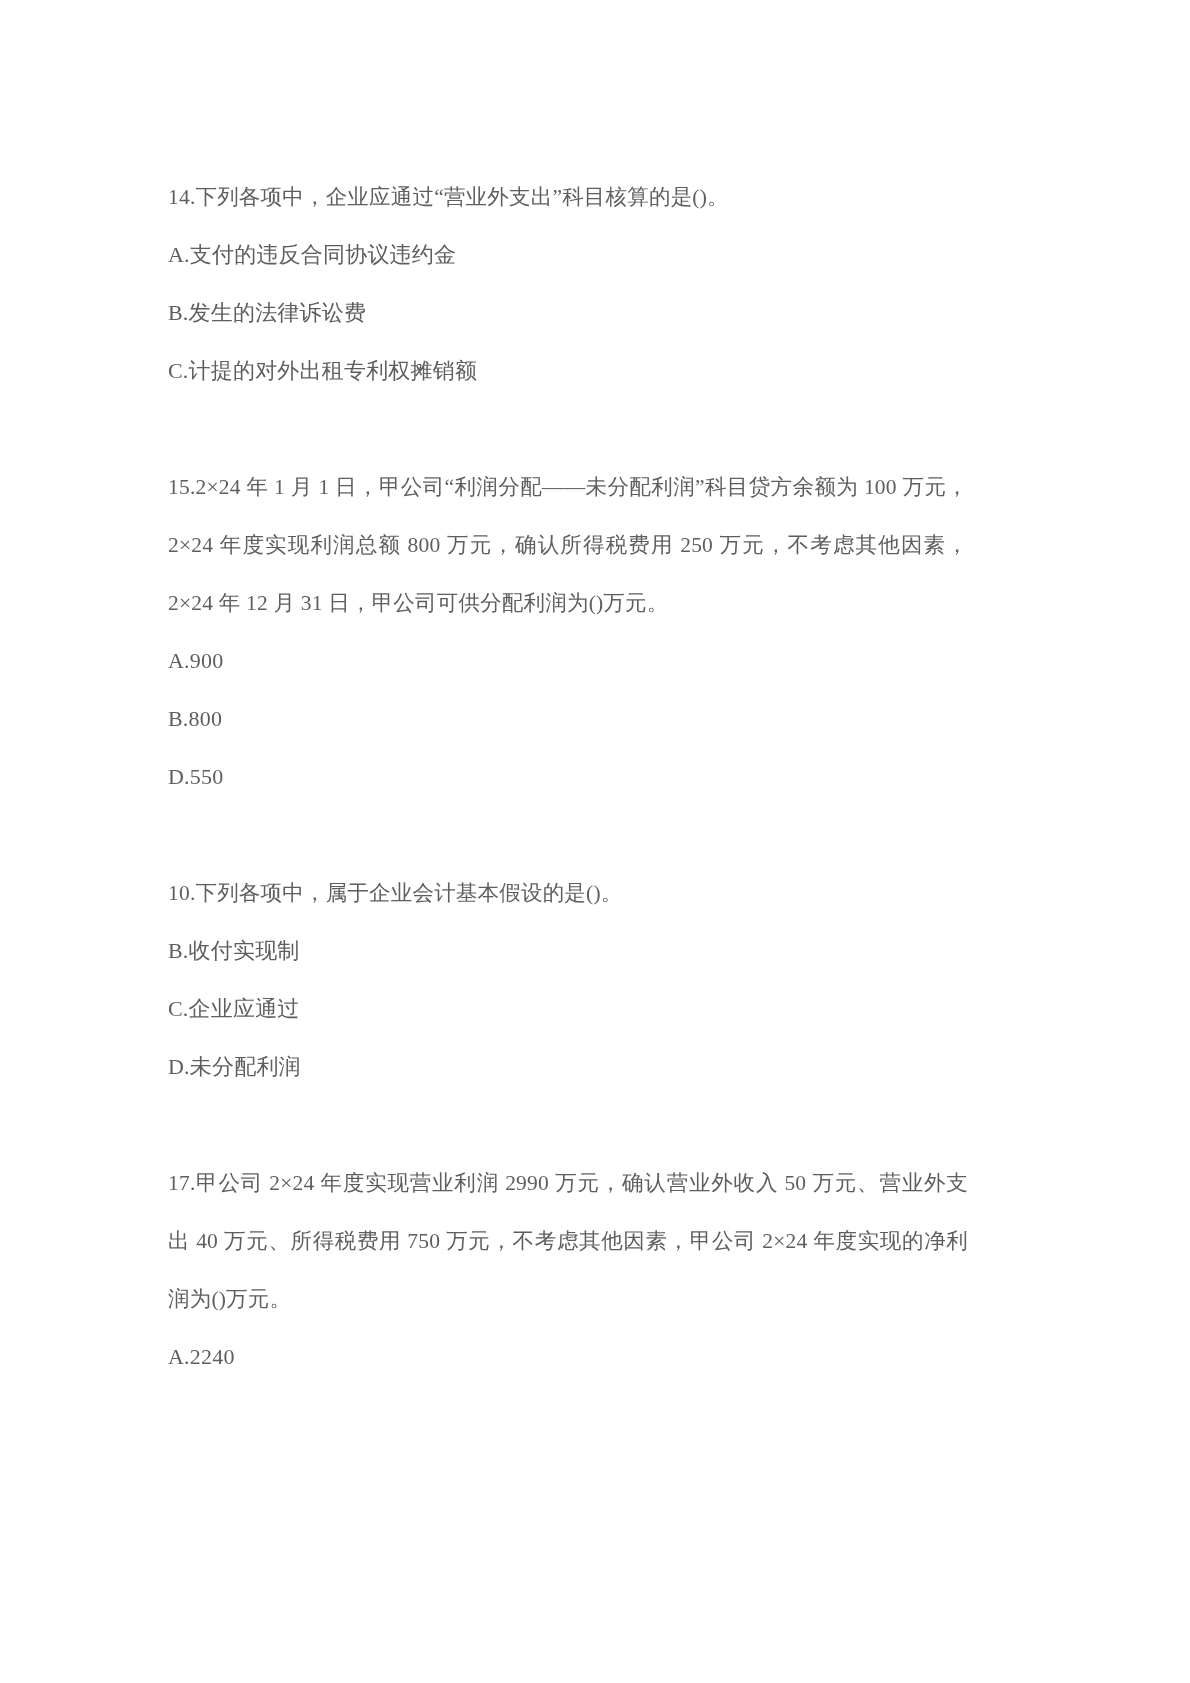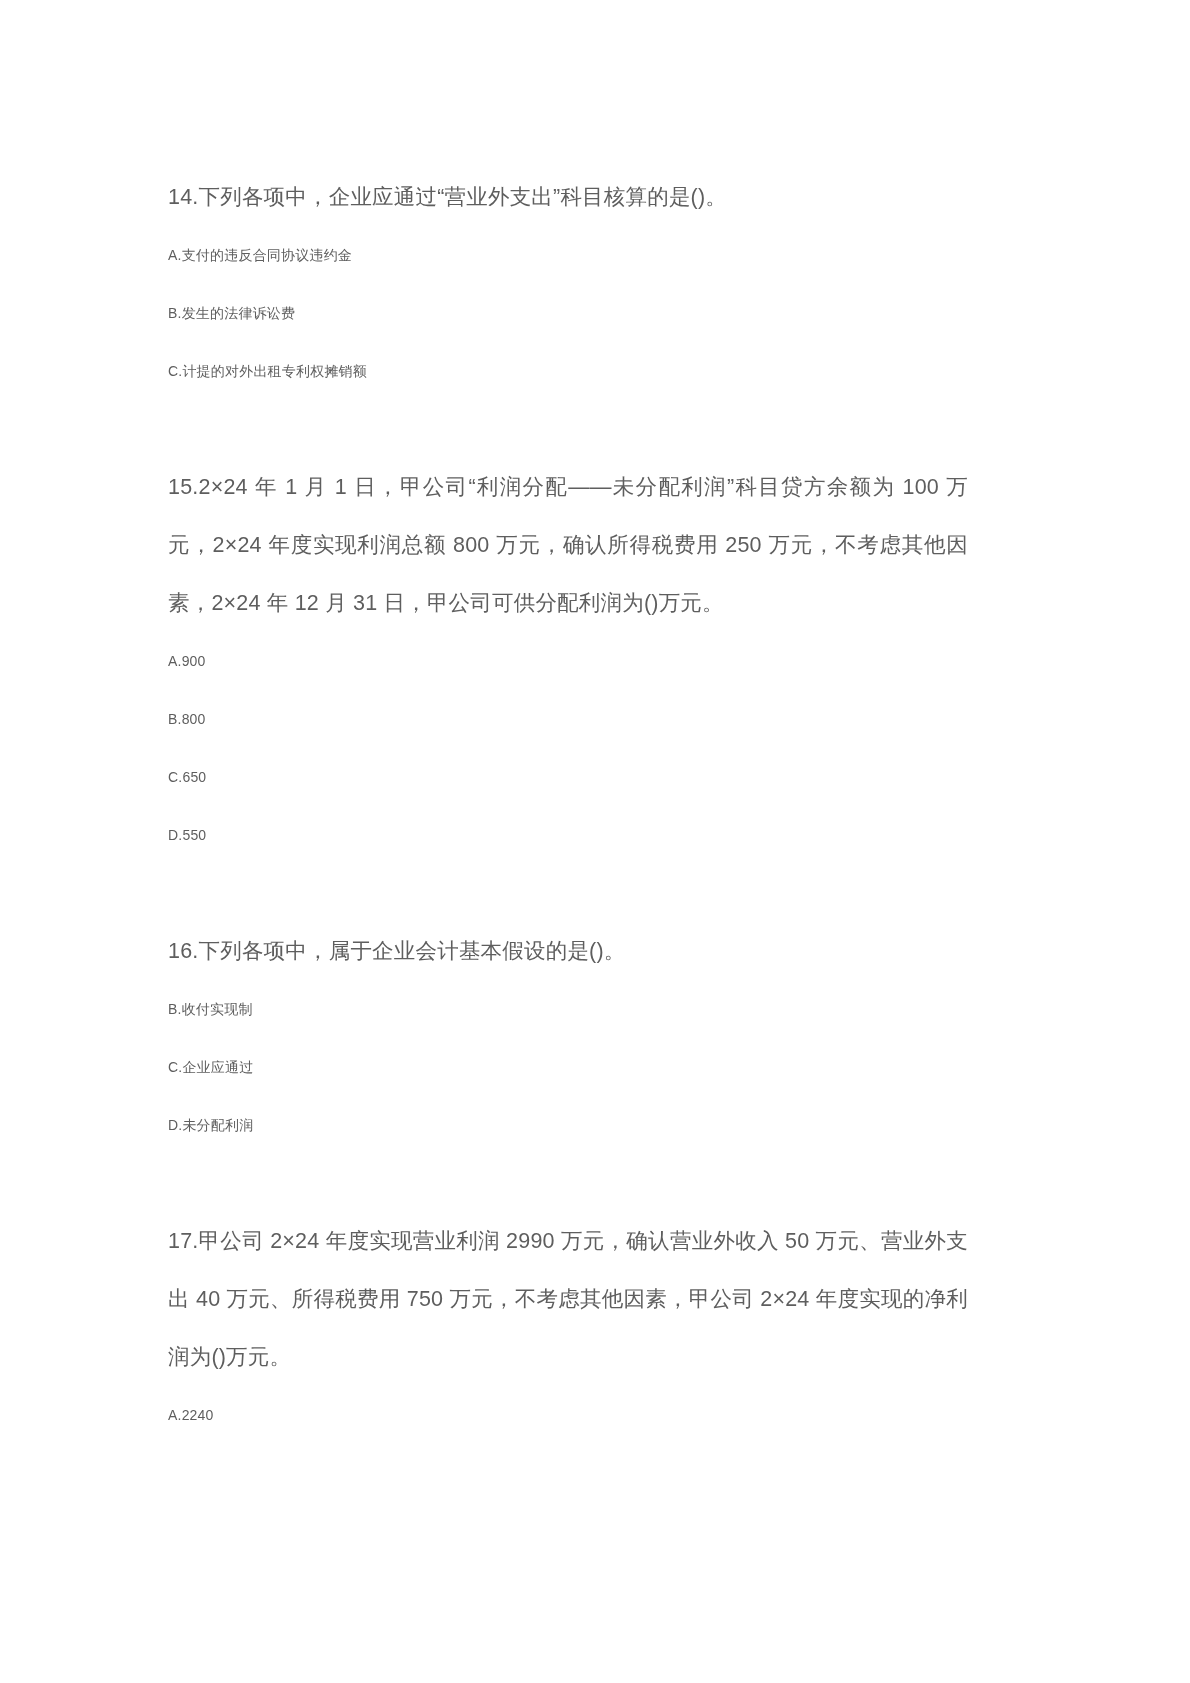--- a/index.html
+++ b/index.html
@@ -32,29 +32,30 @@
     text-align: justify;
     text-justify: inter-ideograph;
     margin: 0;
     letter-spacing: 0.2px;
   }
   .stem.single {
     text-align: left;
     white-space: nowrap;
   }
   .option {
-    font-size: 14px;
+    font-size: 22px;
     line-height: 58px;
     color: #5e5e5e;
     margin: 0;
     white-space: nowrap;
     letter-spacing: 0.2px;
   }
   .q-block {
     margin: 0;
+    font-family: Liberation Serif, serif;
   }
   
   .q-gap {
     height: 58px;
   }
   .options {
     margin: 0;
     padding: 0;
     list-style: none;
   }
@@ -74,29 +75,28 @@
       </ul>
     </div>
 
     <div class="q-gap"></div>
 
     <div class="q-block">
       <p class="stem">15.2×24 年 1 月 1 日，甲公司“利润分配——未分配利润”科目贷方余额为 100 万元，2×24 年度实现利润总额 800 万元，确认所得税费用 250 万元，不考虑其他因素，2×24 年 12 月 31 日，甲公司可供分配利润为()万元。</p>
       <ul class="options">
         <li class="option">A.900</li>
         <li class="option">B.800</li>
-        <li class="option">C.650</li>
         <li class="option">D.550</li>
       </ul>
     </div>
 
     <div class="q-gap"></div>
 
     <div class="q-block">
-      <p class="stem single">16.下列各项中，属于企业会计基本假设的是()。</p>
+      <p class="stem single">10.下列各项中，属于企业会计基本假设的是()。</p>
       <ul class="options">
         <li class="option">B.收付实现制</li>
         <li class="option">C.企业应通过</li>
         <li class="option">D.未分配利润</li>
       </ul>
     </div>
 
     <div class="q-gap"></div>
 
     <div class="q-block">

